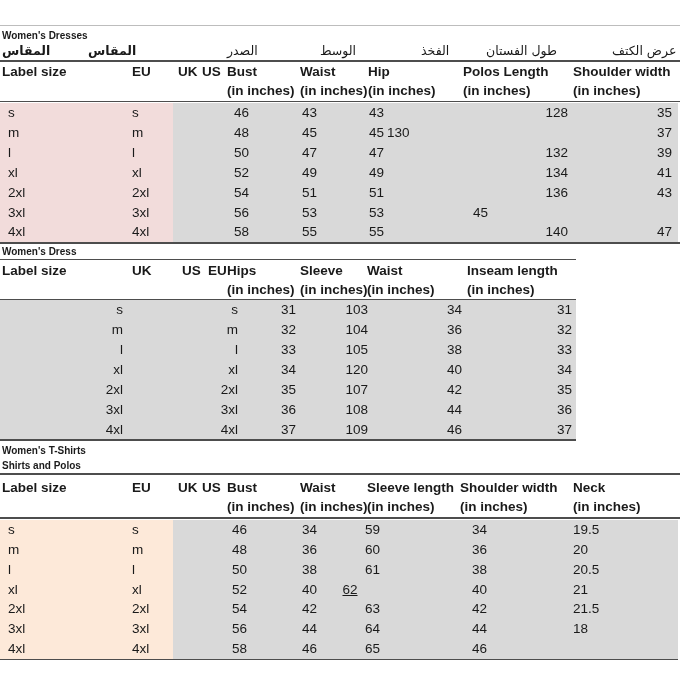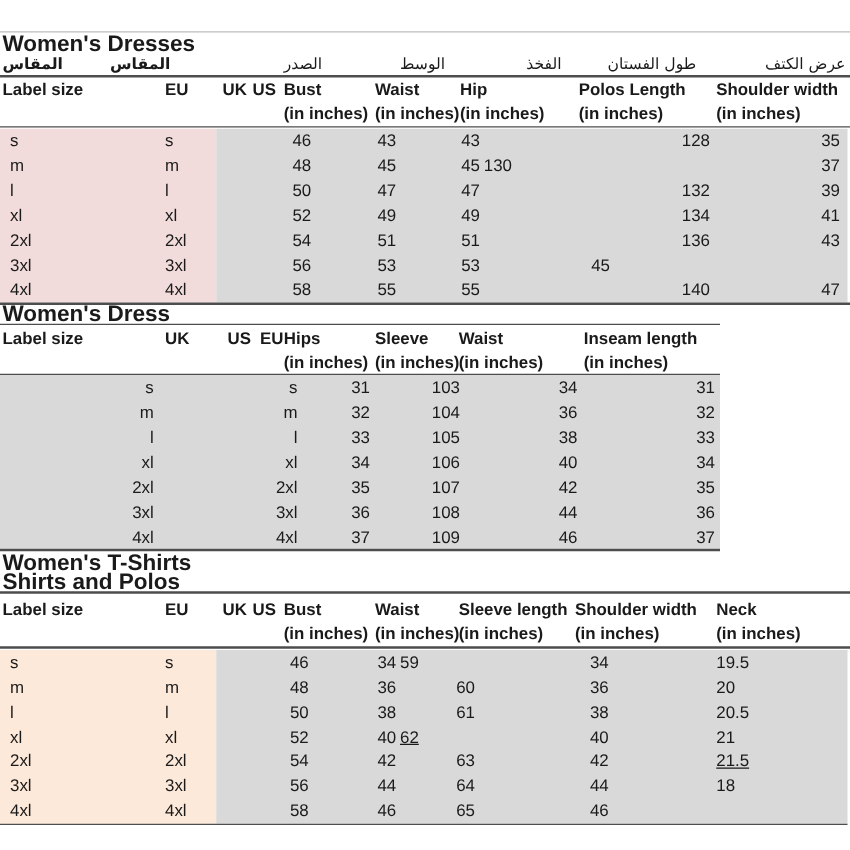--- a/index.html
+++ b/index.html
@@ -14,21 +14,21 @@
   .r1{top:25px;width:680px;}
   .r2{top:60px;width:680px;}
   .r3{top:100.5px;width:680px;}
   .r4{top:242px;width:680px;}
   .r5{top:258.5px;width:576px;}
   .r6{top:298.5px;width:576px;}
   .r7{top:439px;width:576px;}
   .r8{top:473px;width:680px;}
   .r9{top:517px;width:680px;}
   .r10{top:658.5px;width:678px;}
-  .title{position:absolute;left:2px;font-size:18px;font-weight:bold;white-space:nowrap;line-height:15px;}
+  .title{position:absolute;left:2px;font-size:10px;font-weight:bold;white-space:nowrap;line-height:15px;}
   .t-dresses{top:28px;}
   .t-pants{top:244px;}
   .t-shirts1{top:443px;}
   .t-shirts2{top:458px;}
   .ar{position:absolute;top:42px;height:17px;font-family:"DejaVu Sans",sans-serif;font-size:12.5px;line-height:17px;white-space:nowrap;}
   .ar.b{font-weight:bold;}
   .a0{left:2px;}
   .a1{left:88px;}
   .a2{left:227px;}
   .a3{left:320px;}
@@ -222,21 +222,21 @@
           <div class="cell" style="width: 115px; text-align: right; padding-right: 3px;">l</div>
           <div class="cell" style="width: 58px; text-align: right; padding-right: 3px;">33</div>
           <div class="cell" style="width: 72px; text-align: right; padding-right: 3px;">105</div>
           <div class="cell" style="width: 94px; text-align: right; padding-right: 3px;">38</div>
           <div class="cell" style="width: 111px; text-align: right; padding-right: 4px;">33</div>
         </div>
         <div class="drow">
           <div class="cell" style="width: 126px; text-align: right; padding-right: 3px;">xl</div>
           <div class="cell" style="width: 115px; text-align: right; padding-right: 3px;">xl</div>
           <div class="cell" style="width: 58px; text-align: right; padding-right: 3px;">34</div>
-          <div class="cell" style="width: 72px; text-align: right; padding-right: 3px;">106</div>
+          <div class="cell" style="width: 72px; text-align: right; padding-right: 3px;">120</div>
           <div class="cell" style="width: 94px; text-align: right; padding-right: 3px;">40</div>
           <div class="cell" style="width: 111px; text-align: right; padding-right: 4px;">34</div>
         </div>
         <div class="drow">
           <div class="cell" style="width: 126px; text-align: right; padding-right: 3px;">2xl</div>
           <div class="cell" style="width: 115px; text-align: right; padding-right: 3px;">2xl</div>
           <div class="cell" style="width: 58px; text-align: right; padding-right: 3px;">35</div>
           <div class="cell" style="width: 72px; text-align: right; padding-right: 3px;">107</div>
           <div class="cell" style="width: 94px; text-align: right; padding-right: 3px;">42</div>
           <div class="cell" style="width: 111px; text-align: right; padding-right: 4px;">35</div>
@@ -291,21 +291,21 @@
     <div class="bg peach"></div>
     <div class="bg grayD"></div>
     <div class="rows" id="t-rows">
         <div class="drow">
           <div class="cell" style="width: 125px; padding-left: 8px;">s</div>
           <div class="cell" style="width: 47px; padding-left: 7px;">s</div>
           <div class="cell" style="width: 28px;"></div>
           <div class="cell" style="width: 24px;"></div>
           <div class="cell" style="width: 26px; text-align: right; padding-right: 3px;">46</div>
           <div class="cell" style="width: 70px; text-align: right; padding-right: 3px;">34</div>
-          <div class="cell" style="width: 63px; text-align: left; padding-right: 3px;">59</div>
+          <div class="cell" style="width: 63px; text-align: right; padding-right: 3px;">59</div>
           <div class="cell" style="width: 107px; text-align: right; padding-right: 3px;">34</div>
           <div class="cell" style="width: 188px; padding-left: 83px;">19.5</div>
         </div>
         <div class="drow">
           <div class="cell" style="width: 125px; padding-left: 8px;">m</div>
           <div class="cell" style="width: 47px; padding-left: 7px;">m</div>
           <div class="cell" style="width: 28px;"></div>
           <div class="cell" style="width: 24px;"></div>
           <div class="cell" style="width: 26px; text-align: right; padding-right: 3px;">48</div>
           <div class="cell" style="width: 70px; text-align: right; padding-right: 3px;">36</div>
@@ -324,34 +324,34 @@
           <div class="cell" style="width: 107px; text-align: right; padding-right: 3px;">38</div>
           <div class="cell" style="width: 188px; padding-left: 83px;">20.5</div>
         </div>
         <div class="drow">
           <div class="cell" style="width: 125px; padding-left: 8px;">xl</div>
           <div class="cell" style="width: 47px; padding-left: 7px;">xl</div>
           <div class="cell" style="width: 28px;"></div>
           <div class="cell" style="width: 24px;"></div>
           <div class="cell" style="width: 26px; text-align: right; padding-right: 3px;">52</div>
           <div class="cell" style="width: 70px; text-align: right; padding-right: 3px;">40</div>
-          <div class="cell" style="width: 63px; text-align: left; padding-right: 3px; text-decoration: underline;">62</div>
+          <div class="cell" style="width: 63px; text-align: center; padding-right: 3px; text-decoration: underline;">62</div>
           <div class="cell" style="width: 107px; text-align: right; padding-right: 3px;">40</div>
           <div class="cell" style="width: 188px; padding-left: 83px;">21</div>
         </div>
         <div class="drow">
           <div class="cell" style="width: 125px; padding-left: 8px;">2xl</div>
           <div class="cell" style="width: 47px; padding-left: 7px;">2xl</div>
           <div class="cell" style="width: 28px;"></div>
           <div class="cell" style="width: 24px;"></div>
           <div class="cell" style="width: 26px; text-align: right; padding-right: 3px;">54</div>
           <div class="cell" style="width: 70px; text-align: right; padding-right: 3px;">42</div>
           <div class="cell" style="width: 63px; text-align: right; padding-right: 3px;">63</div>
           <div class="cell" style="width: 107px; text-align: right; padding-right: 3px;">42</div>
-          <div class="cell" style="width: 188px; padding-left: 83px; text-decoration: underline;">21.5</div>
+          <div class="cell" style="width: 188px; padding-left: 83px;">21.5</div>
         </div>
         <div class="drow">
           <div class="cell" style="width: 125px; padding-left: 8px;">3xl</div>
           <div class="cell" style="width: 47px; padding-left: 7px;">3xl</div>
           <div class="cell" style="width: 28px;"></div>
           <div class="cell" style="width: 24px;"></div>
           <div class="cell" style="width: 26px; text-align: right; padding-right: 3px;">56</div>
           <div class="cell" style="width: 70px; text-align: right; padding-right: 3px;">44</div>
           <div class="cell" style="width: 63px; text-align: right; padding-right: 3px;">64</div>
           <div class="cell" style="width: 107px; text-align: right; padding-right: 3px;">44</div>

